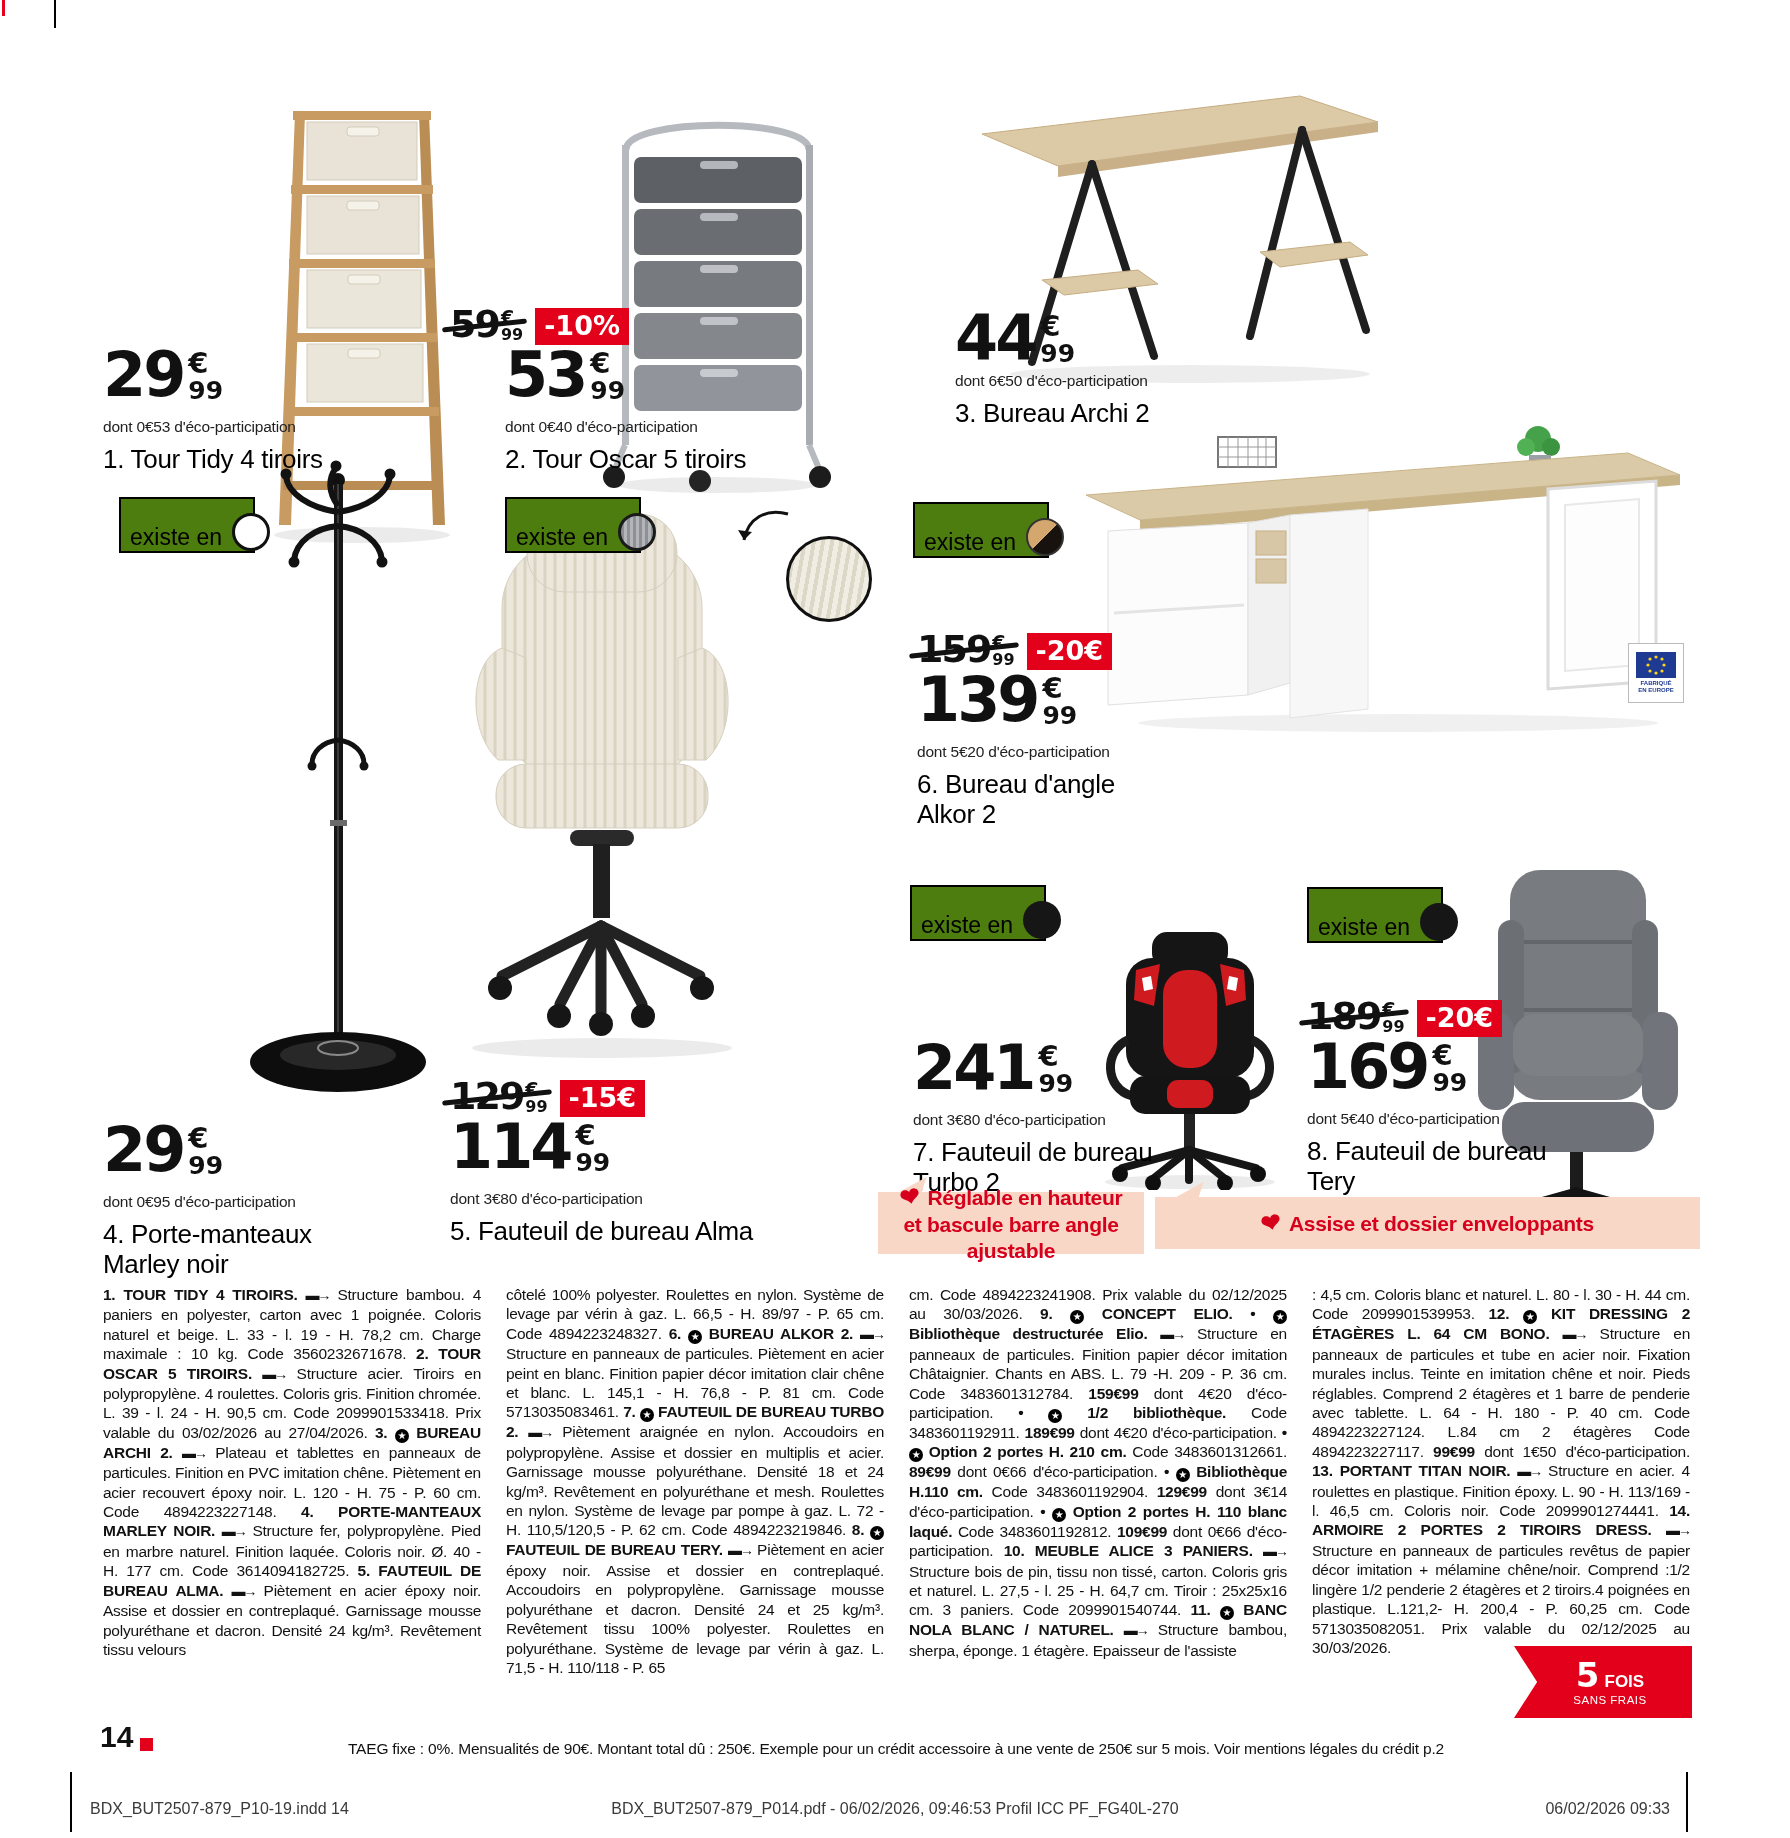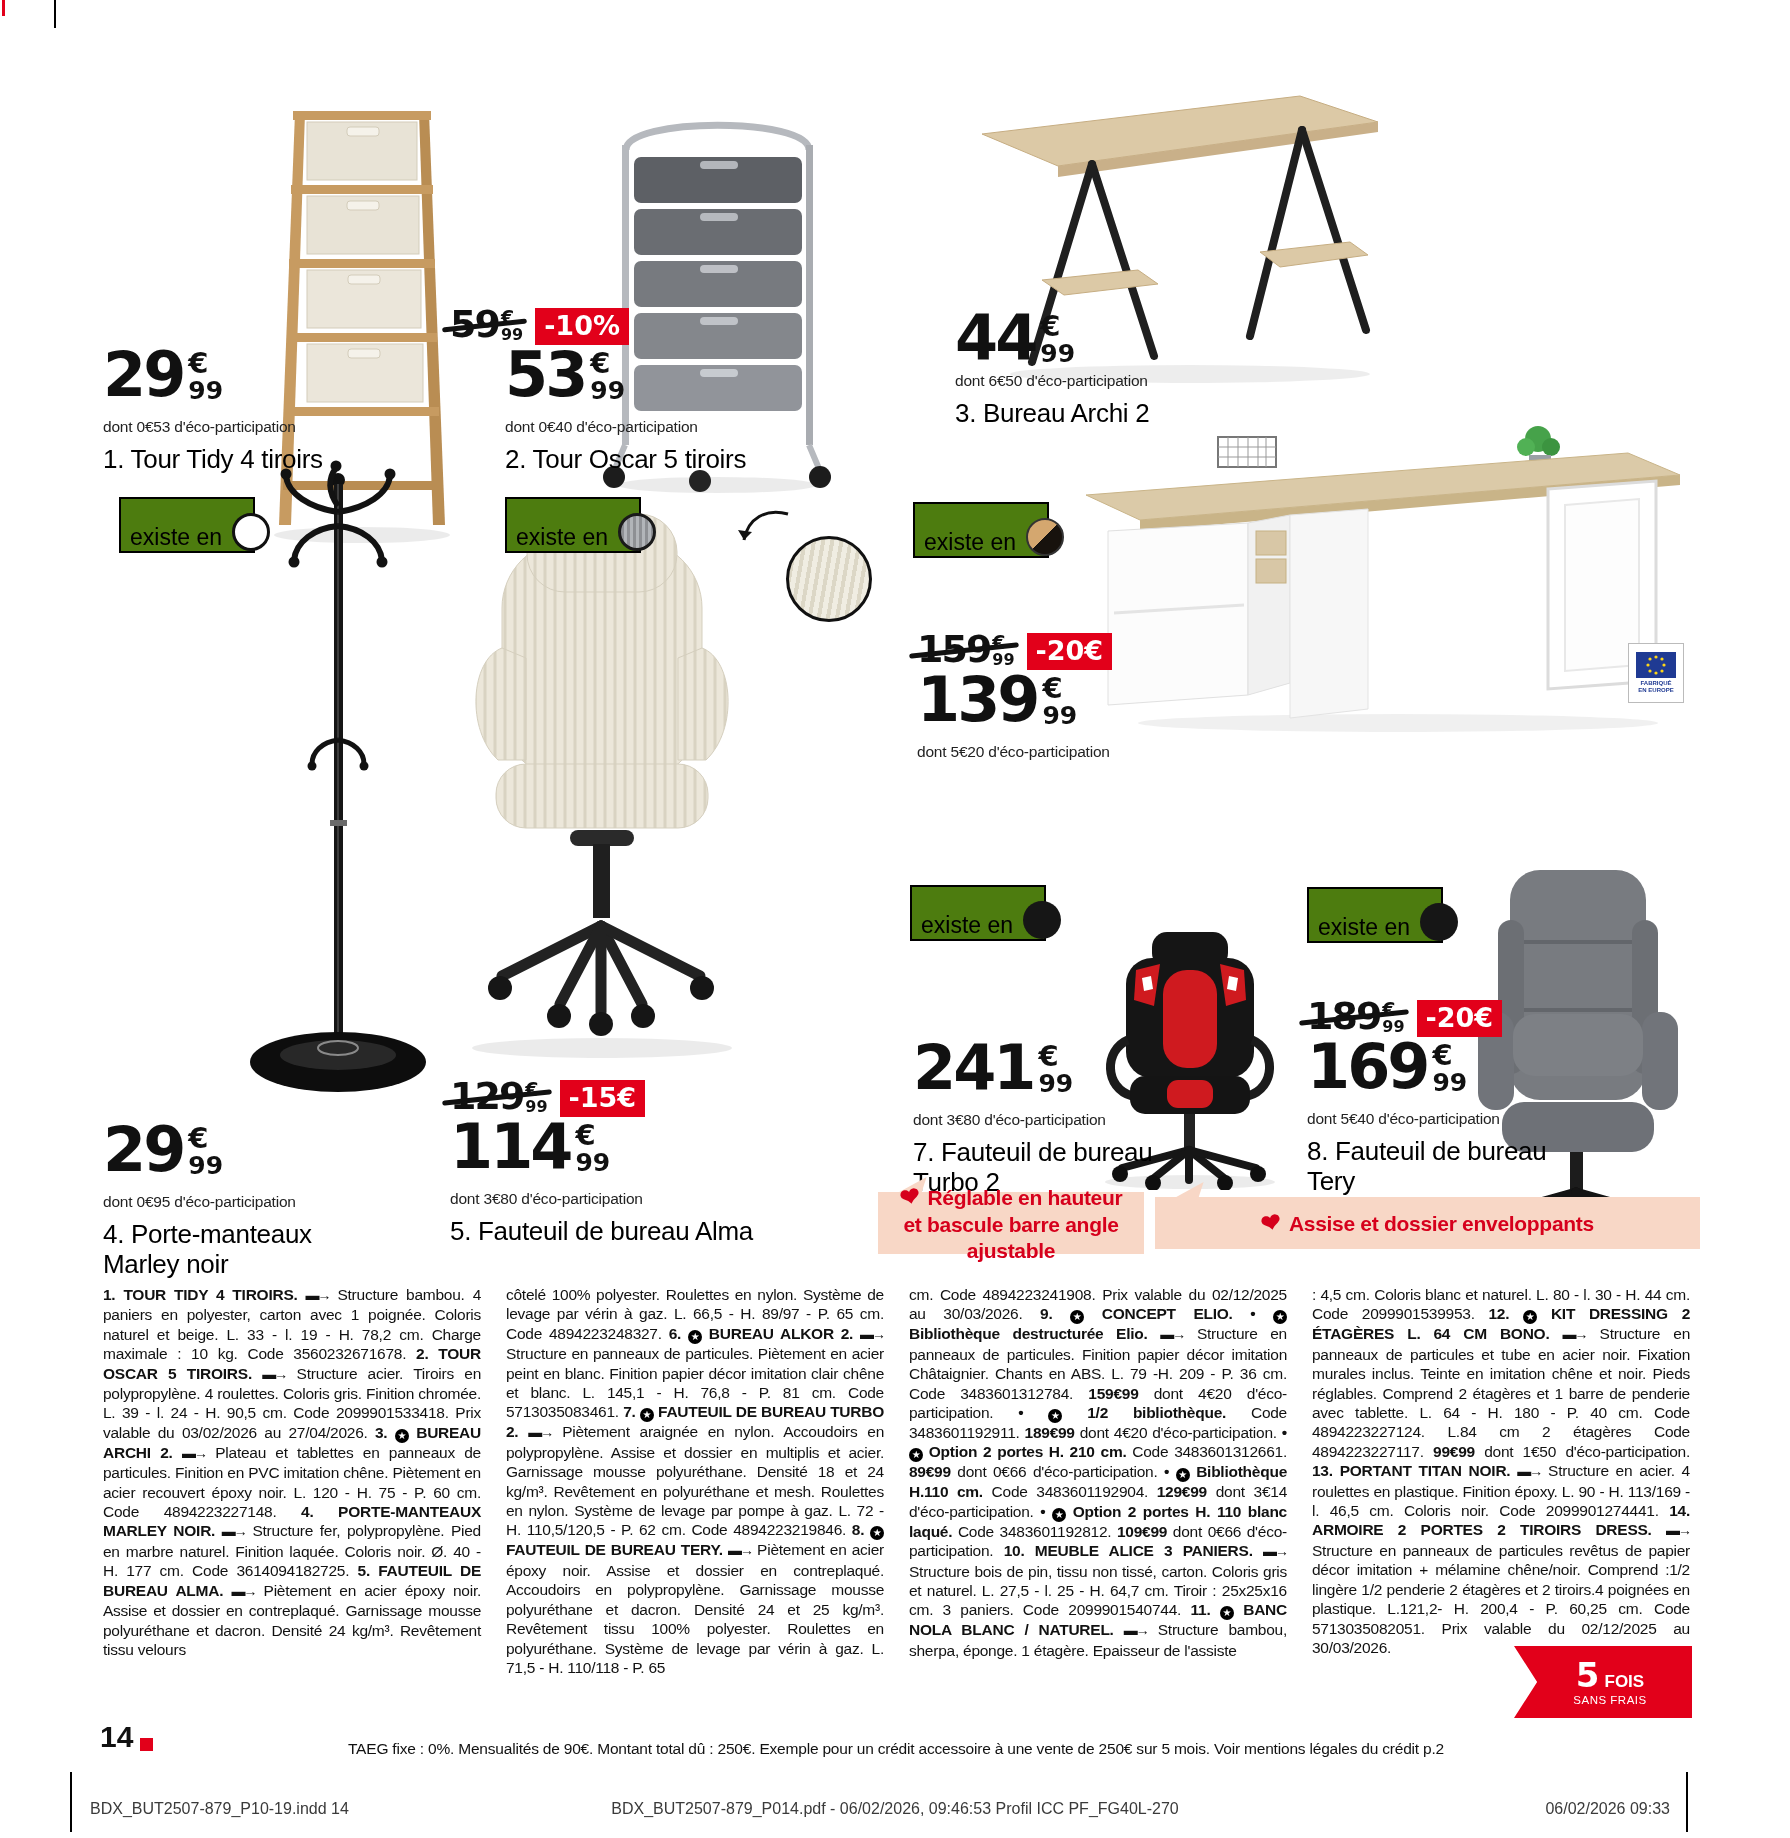--- a/index.html
+++ b/index.html
@@ -395,20 +395,21 @@
       <span class="dbadge">-20€</span>
     </div>
     <div class="price">
       <span class="eur">139</span>
       <span class="side">
           <span class="sign">€</span>
           <span class="cents">99</span>
         </span>
     </div>
     <div class="eco">dont 5€20 d'éco-participation</div>
+    <div class="caption" style="width:215px;">6. Bureau d'angle Alkor 2</div>
   </div>
 
   <div class="pblock" style="left:913px;top:1043px;width:295px;">
     <div class="price">
       <span class="eur">241</span>
       <span class="side">
           <span class="sign">€</span>
           <span class="cents">99</span>
         </span>
     </div>

